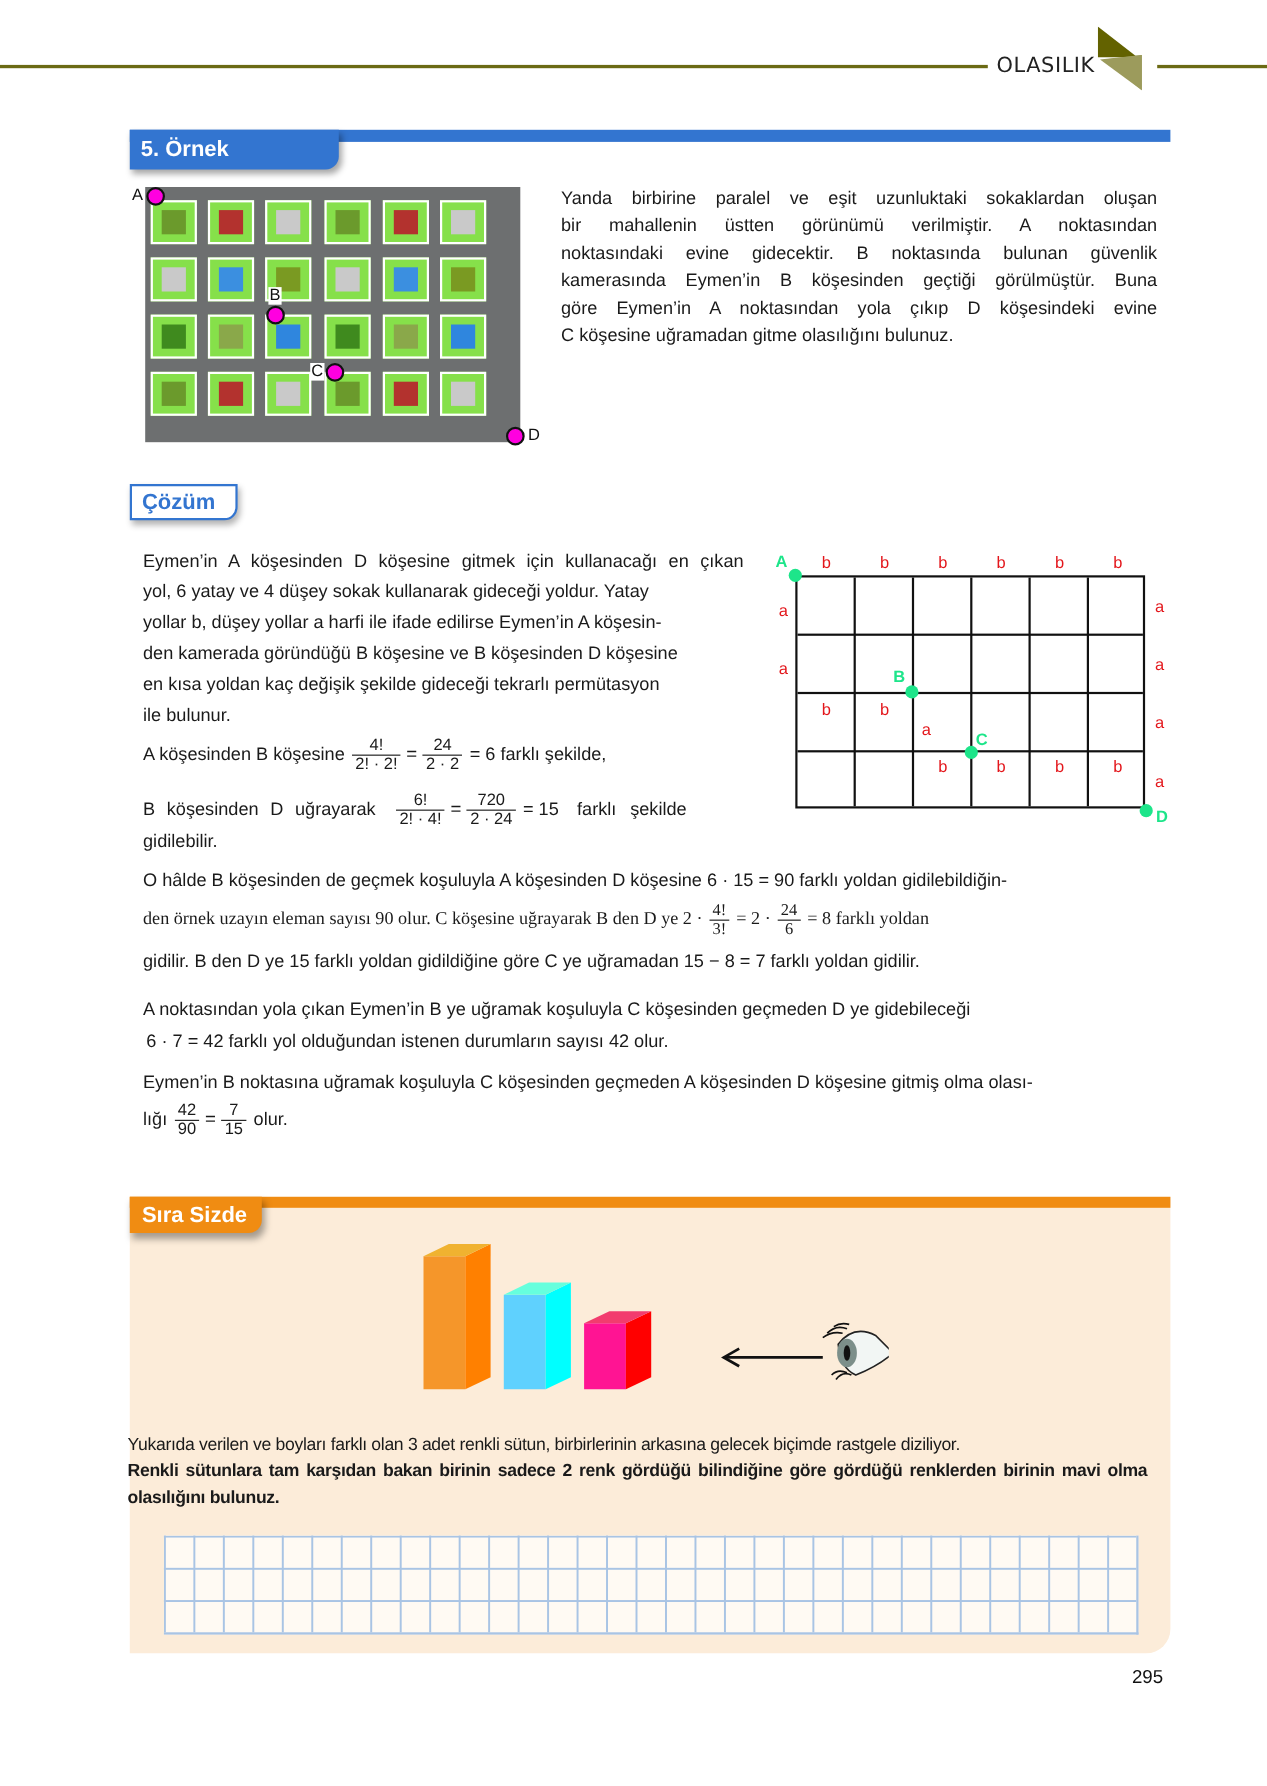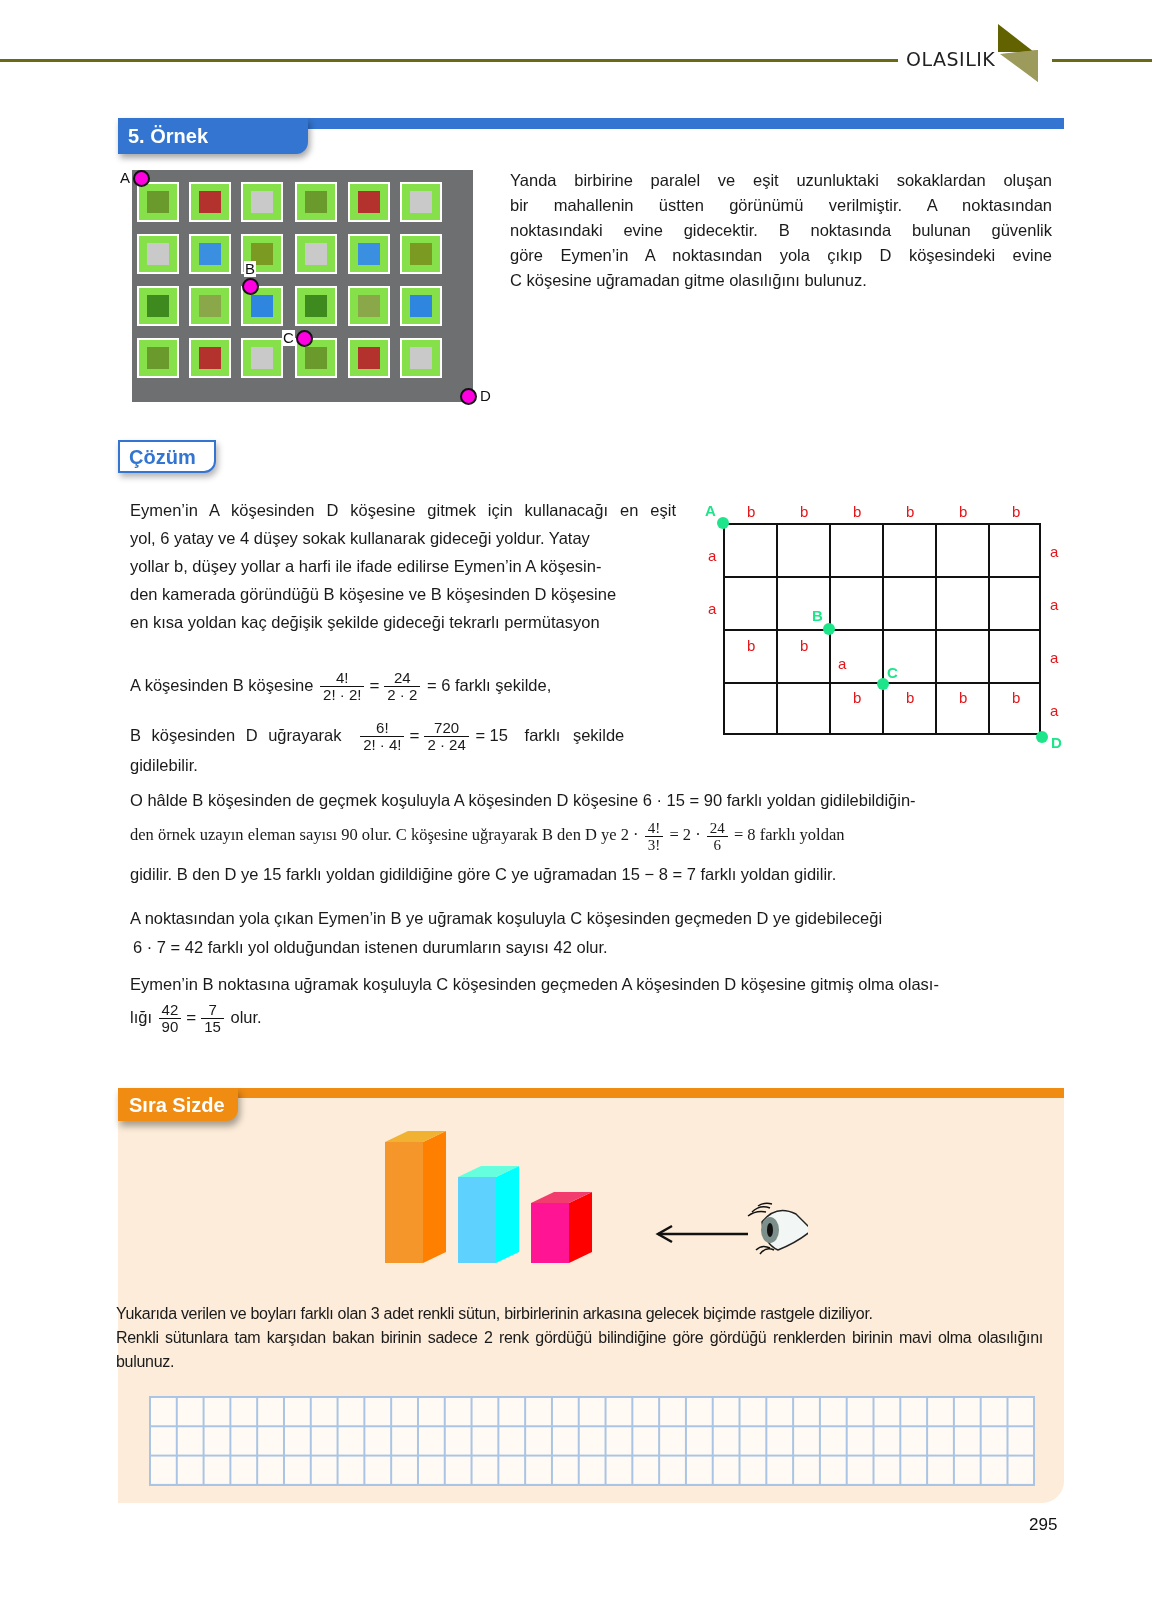--- a/index.html
+++ b/index.html
@@ -173,32 +173,34 @@
 <div class="pt" style="left:242px;top:278px;"></div>
 <div class="ptlbl" style="left:282px;top:330px;">C</div>
 <div class="pt" style="left:296px;top:330px;"></div>
 <div class="pt" style="left:460px;top:388px;"></div>
 <div class="ptlbl" style="left:479px;top:388px;">D</div>
 
 <div class="para" style="left:510px;top:168px;width:542px;">
   <p style="text-align-last:justify">Yanda  birbirine paralel ve eşit uzunluktaki sokaklardan oluşan</p>
   <p style="text-align-last:justify">bir mahallenin üstten görünümü verilmiştir. A noktasından</p>
   <p style="text-align-last:justify">noktasındaki evine gidecektir. B noktasında bulunan güvenlik</p>
+  <p style="text-align-last:justify">kamerasında Eymen’in B köşesinden geçtiği görülmüştür. Buna</p>
   <p style="text-align-last:justify">göre Eymen’in A noktasından yola çıkıp D köşesindeki evine</p>
   <p>C köşesine uğramadan gitme olasılığını bulunuz.</p>
 </div>
 
 <div class="cozum-tab">Çözüm</div>
 
 <div class="para" style="left:130px;top:496px;width:546px;line-height:28px;">
-  <p style="text-align-last:justify">Eymen’in A köşesinden D köşesine gitmek için kullanacağı en eşit</p>
+  <p style="text-align-last:justify">Eymen’in A köşesinden D köşesine gitmek için kullanacağı en çıkan</p>
   <p>yol, 6 yatay ve 4 düşey sokak kullanarak gideceği yoldur. Yatay</p>
   <p>yollar b, düşey yollar a harfi ile ifade edilirse Eymen’in A köşesin-</p>
   <p>den kamerada göründüğü B köşesine ve B köşesinden D köşesine</p>
   <p>en kısa yoldan kaç değişik şekilde gideceği tekrarlı permütasyon</p>
+  <p>ile bulunur.</p>
 </div>
 
 <div class="para" style="left:130px;top:670px;width:560px;">
   <span>A köşesinden B köşesine</span>
   <span class="frac"><span class="num">4!</span><span class="den">2! · 2!</span></span><span class="eq">=</span><span class="frac"><span class="num">24</span><span class="den">2 · 2</span></span>
   <span>= 6</span>
   <span>farklı şekilde,</span>
 </div>
 
 <div class="para" style="left:130px;top:720px;width:560px;">
@@ -306,18 +308,18 @@
     <path d="M114,22 Q128,4 148,14 L164,30 Q150,42 130,50 Q116,44 114,22 Z" fill="#f2f6f4" stroke="#222" stroke-width="1.5"></path>
     <ellipse cx="122" cy="30" rx="9" ry="13" fill="#7c8f8a"></ellipse>
     <ellipse cx="122" cy="30" rx="3" ry="7" fill="#111"></ellipse>
     <path d="M104,12 Q112,4 122,8 M100,16 Q108,10 118,12 M110,6 Q116,2 124,4" stroke="#111" stroke-width="1.5" fill="none"></path>
     <path d="M112,54 Q118,46 126,50 M108,50 Q114,44 122,48" stroke="#111" stroke-width="1.5" fill="none"></path>
   </g>
 </svg>
 
 <div class="para" style="left:116px;top:1302px;width:927px;font-size:16px;line-height:24px;letter-spacing:-0.3px;">
   <p style="white-space:nowrap">Yukarıda verilen ve boyları farklı olan 3 adet renkli sütun, birbirlerinin arkasına gelecek biçimde rastgele diziliyor.</p>
-  <p style="font-weight:normal;text-align:justify;">Renkli sütunlara tam karşıdan bakan birinin sadece 2 renk gördüğü bilindiğine göre gördüğü renklerden birinin mavi olma olasılığını bulunuz.</p>
+  <p style="font-weight:bold;text-align:justify;">Renkli sütunlara tam karşıdan bakan birinin sadece 2 renk gördüğü bilindiğine göre gördüğü renklerden birinin mavi olma olasılığını bulunuz.</p>
 </div>
 
 <div class="answer-grid"></div>
 
 <div class="page-num">295</div>
 
 </body></html>

